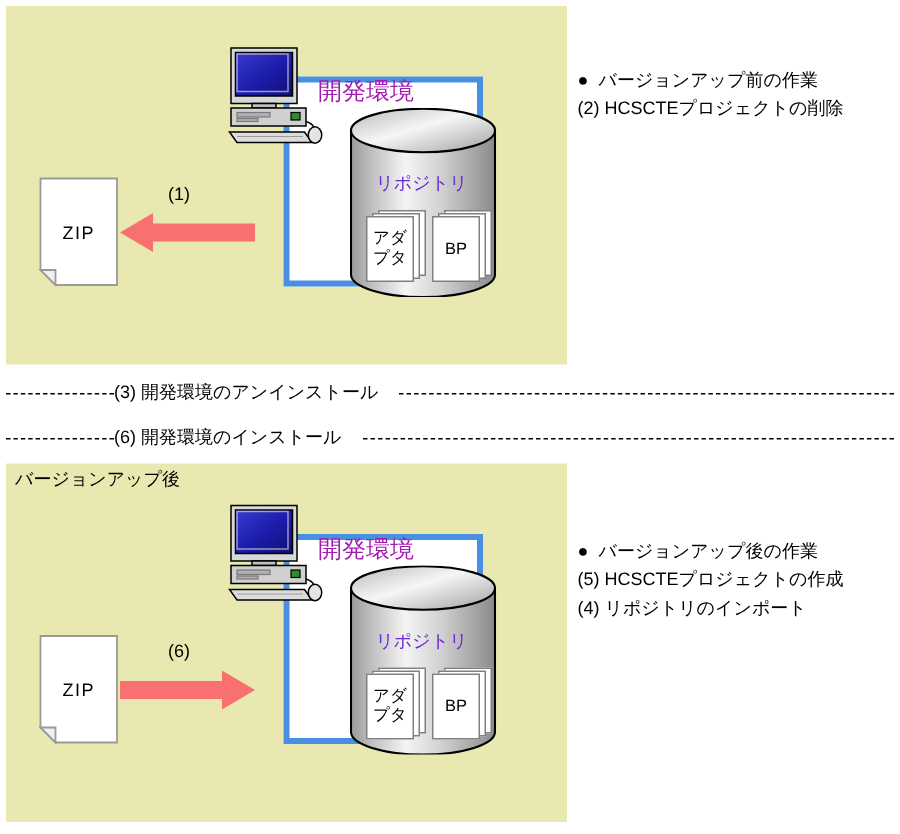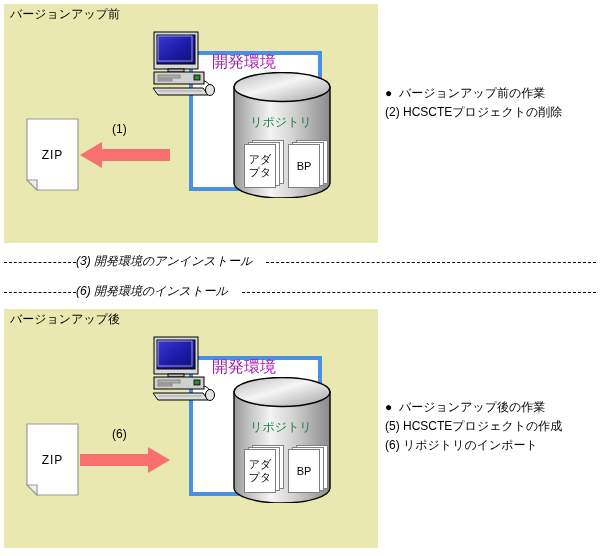--- a/index.html
+++ b/index.html
@@ -75,21 +75,21 @@
     position: absolute;
     width: 98px;
     height: 126px;
   }
   #cylinder-before { left: 233px; top: 72px; }
   #cylinder-after  { left: 233px; top: 377px; }
 
   .repo-label {
     position: absolute;
     font-size: 12px;
-    color: #15803d;
+    color: #6d28d9;
     white-space: nowrap;
     text-align: center;
     width: 96px;
     line-height: 14px;
   }
   #repo-label-before { left: 233px; top: 115px; }
   #repo-label-after  { left: 233px; top: 420px; }
 
   
   .docstack {
@@ -170,21 +170,20 @@
     position: absolute;
     font-size: 12px;
     color: #000;
     line-height: 19px;
     white-space: nowrap;
   }
   #notes-before { left: 385px; top: 44px; }
   #notes-after  { left: 385px; top: 358px; }
   .notes .note-head {
     display: block;
-    margin-top: 40px;
   }
   .notes .note-head .bullet {
     display: inline-block;
     width: 14px;
   }
   .notes .note-item {
     display: block;
   }
 
   
@@ -206,31 +205,29 @@
   }
   .sep-dash.left  { width: 72px; }
   .sep-dash.right { flex: 1 1 auto; }
   .sep-text {
     font-size: 12px;
     line-height: 14px;
     color: #000;
     white-space: nowrap;
     padding: 0 14px 0 0;
     margin-top: -2px;
-    font-style: italic;
   }
 </style>
 </head>
 <body>
 
 <div id="stage">
 
   <div class="panel" id="panel-before"></div>
 
-  <div class="panel-title" id="title-before">バージョンアップ前</div>
 
   <div class="dev-box" id="dev-box-before"></div>
 
   <div class="dev-label" id="dev-label-before">開発環境</div>
 
   <div class="computer" id="computer-before">
     <svg width="64" height="66" viewBox="0 0 64 66" xmlns="http://www.w3.org/2000/svg">
       <defs>
         <linearGradient id="scr1" x1="0" y1="0" x2="1" y2="1">
           <stop offset="0%" stop-color="#3a3ad0"></stop>
@@ -413,16 +410,16 @@
       <polygon points="90,15 68,2 68,9 0,9 0,21 68,21 68,28" fill="#f87070"></polygon>
     </svg>
   </div>
   <div class="arrow-label" id="arrow-label-6">(6)</div>
 
   <div class="notes" id="notes-after">
     <span class="note-head">
       <span class="bullet">●</span><span>バージョンアップ後の作業</span>
     </span>
     <span class="note-item">(5) HCSCTEプロジェクトの作成</span>
-    <span class="note-item">(6) リポジトリのインポート</span>
+    <span class="note-item">(4) リポジトリのインポート</span>
   </div>
 
 </div>
 
 </body></html>

